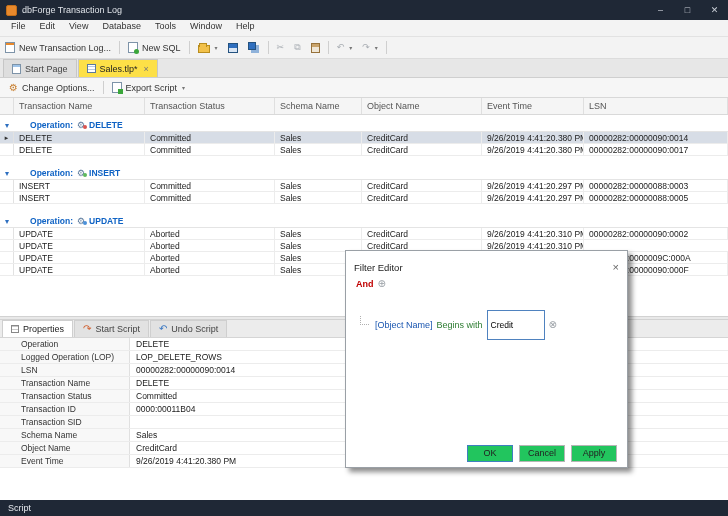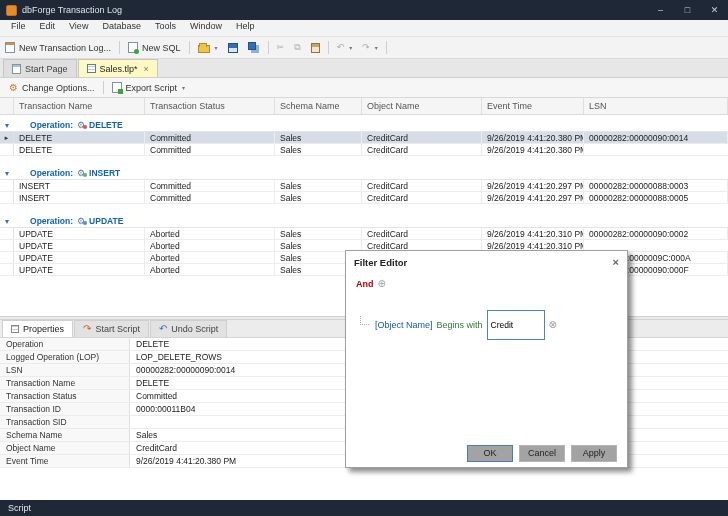--- a/index.html
+++ b/index.html
@@ -32,21 +32,21 @@
   .i-saveall{width:8px;height:8px;background:#2f6fbf;border:1px solid #24527f;box-shadow:3px 3px 0 #8fb2da;margin:-2px 4px 2px 0}
   .glyph{line-height:1}
   .dis{color:#a8adb3}
   .i-export{width:10px;height:11px;background:#fff;border:1px solid #7d93a8;position:relative}
   .i-export::after{content:"";position:absolute;width:5px;height:5px;right:-2px;bottom:-2px;background:#3aa63a}
   .gear-glyph{color:#c87f2f;font-size:10px}
 
   
   .tabbar{flex:0 0 19px;background:#e7e7e7;display:flex;align-items:flex-end;padding-left:3px;border-bottom:1px solid #cfcfcf}
   .doc-tab{display:flex;align-items:center;gap:4px;height:18px;padding:0 8px;background:#dedede;border:1px solid #c6c6c6;border-bottom:none;color:#444;margin-right:1px}
-  .doc-tab.active{background:#fef9c3;color:#222}
+  .doc-tab.active{background:#fde047;color:#222}
   .tab-close{color:#777;font-size:9px;margin-left:2px}
   .i-start{width:9px;height:10px;background:#fff;border:1px solid #7d93a8;box-shadow:inset 0 2px 0 #9ec3e8}
   .i-grid{width:9px;height:9px;border:1px solid #5b7a9d;background:repeating-linear-gradient(0deg,#fff 0 2px,#b9c9d8 2px 3px)}
 
   .doc-toolbar{flex:0 0 20px;background:#f6f6f6;display:flex;align-items:center;padding-left:4px;border-bottom:1px solid #d8d8d8}
 
   
   .grid-area{flex:1 1 auto;display:flex;flex-direction:column;background:#fff;overflow:hidden}
   .grid-header{flex:0 0 17px;display:flex;background:#f5f5f5;border-bottom:1px solid #d9d9d9;color:#555}
   .hcell{display:flex;align-items:center;padding-left:5px;border-right:1px solid #dfdfdf;overflow:hidden;white-space:nowrap}
@@ -68,42 +68,42 @@
   .splitter{flex:0 0 4px;background:#e9e9e9;border-top:1px solid #d2d2d2;border-bottom:1px solid #d2d2d2}
   .bottom-panel{flex:0 0 180px;display:flex;flex-direction:column;background:#fff;overflow:hidden}
   .panel-tabs{flex:0 0 18px;background:#ececec;display:flex;align-items:flex-end;padding-left:2px;border-bottom:1px solid #d5d5d5}
   .ptab{display:flex;align-items:center;gap:4px;height:17px;padding:0 8px;background:#e2e2e2;border:1px solid #cfcfcf;border-bottom:none;color:#444;margin-right:1px}
   .ptab.active{background:#fff;color:#222}
   .i-props{width:8px;height:8px;border:1px solid #888;background:repeating-linear-gradient(0deg,#fff 0 2px,#c9c9c9 2px 3px)}
   .arr-red{color:#d06030;font-size:10px}
   .arr-blue{color:#3a77c2;font-size:10px}
   .props-grid{flex:1;overflow:hidden;font-size:8.5px}
   .prow{display:flex;height:13px;align-items:stretch;border-bottom:1px solid #ececec}
-  .pname{width:130px;display:flex;align-items:center;padding-left:6px;border-right:1px solid #e0e0e0;background:#f8f8f8;color:#333}
+  .pname{width:130px;display:flex;align-items:center;padding-left:21px;border-right:1px solid #e0e0e0;background:#f8f8f8;color:#333}
   .pvalue{width:222px;display:flex;align-items:center;padding-left:6px;border-right:1px solid #e0e0e0;overflow:hidden;white-space:nowrap}
   .pfill{flex:1}
 
   
   .statusbar{flex:0 0 16px;background:#1f2836;color:#e6e9ee;display:flex;align-items:center;padding-left:8px}
 
   
   .dialog{position:absolute;left:345px;top:250px;width:283px;height:218px;background:#fff;border:1px solid #9aa0a6;box-shadow:4px 4px 5px rgba(0,0,0,.45);display:flex;flex-direction:column;z-index:10}
-  .dialog-title{flex:0 0 22px;display:flex;align-items:center;padding:0 8px;font-weight:bold;font-size:9.5px;color:#222}
+  .dialog-title{flex:0 0 22px;display:flex;align-items:flex-end;padding:0 8px;font-weight:normal;font-size:9.5px;color:#222}
   .dialog-close{margin-left:auto;color:#666;font-size:11px}
   .dialog-body{flex:1;padding:4px 10px;position:relative}
   .filter-root-row{display:flex;align-items:center;gap:4px;height:14px}
   .op-and{color:#c00000;font-weight:600}
   .circle-icon{color:#9aa0a6;font-size:10px;line-height:1}
   .filter-cond-row{display:flex;align-items:center;gap:4px;margin-top:19px;padding-left:4px}
   .tree-connector{width:9px;height:9px;border-left:1px dotted #b0b0b0;border-bottom:1px dotted #b0b0b0;margin:-6px 2px 3px 0}
   .f-field{color:#1a56b0}
   .f-op{color:#2e7d32}
   .f-input{width:58px;height:14px;border:1px solid #4f82bf;font-family:inherit;font-size:8.5px;padding:14px 3px}
   .dialog-buttons{flex:0 0 28px;display:flex;align-items:center;justify-content:flex-end;gap:6px;padding:0 10px}
-  .dlg-btn{width:46px;height:17px;background:#a3a3a3;border:1px solid #b5b5b5;font-family:inherit;font-size:9px;color:#222}
+  .dlg-btn{width:46px;height:17px;background:#22c55e;border:1px solid #b5b5b5;font-family:inherit;font-size:9px;color:#222}
   .dlg-btn.default{border-color:#3f7fbf}
 </style>
 </head>
 <body>
 
 <div class="window">
 
   <div class="titlebar">
     <span class="app-icon"></span>
     <span>dbForge Transaction Log</span>
@@ -219,20 +219,21 @@
             <span class="cell c4">9/26/2019 4:41:20.380 PM</span>
             <span class="cell c5">00000282:00000090:0014</span>
           </div>
           <div class="grow">
             <span class="ind"></span>
             <span class="cell c0">DELETE</span>
             <span class="cell c1">Committed</span>
             <span class="cell c2">Sales</span>
             <span class="cell c3">CreditCard</span>
             <span class="cell c4">9/26/2019 4:41:20.380 PM</span>
+            <span class="cell c5">00000282:00000090:0017</span>
           </div>
         </div>
         <div class="group">
           <div class="group-header">
             <span class="chev">▾</span>
             <span class="glabel">Operation:</span>
             <span class="gear">⚙<i class="badge" style="background: rgb(92, 184, 92);"></i></span>
             <span class="gvalue">INSERT</span>
           </div>
           <div class="grow">

